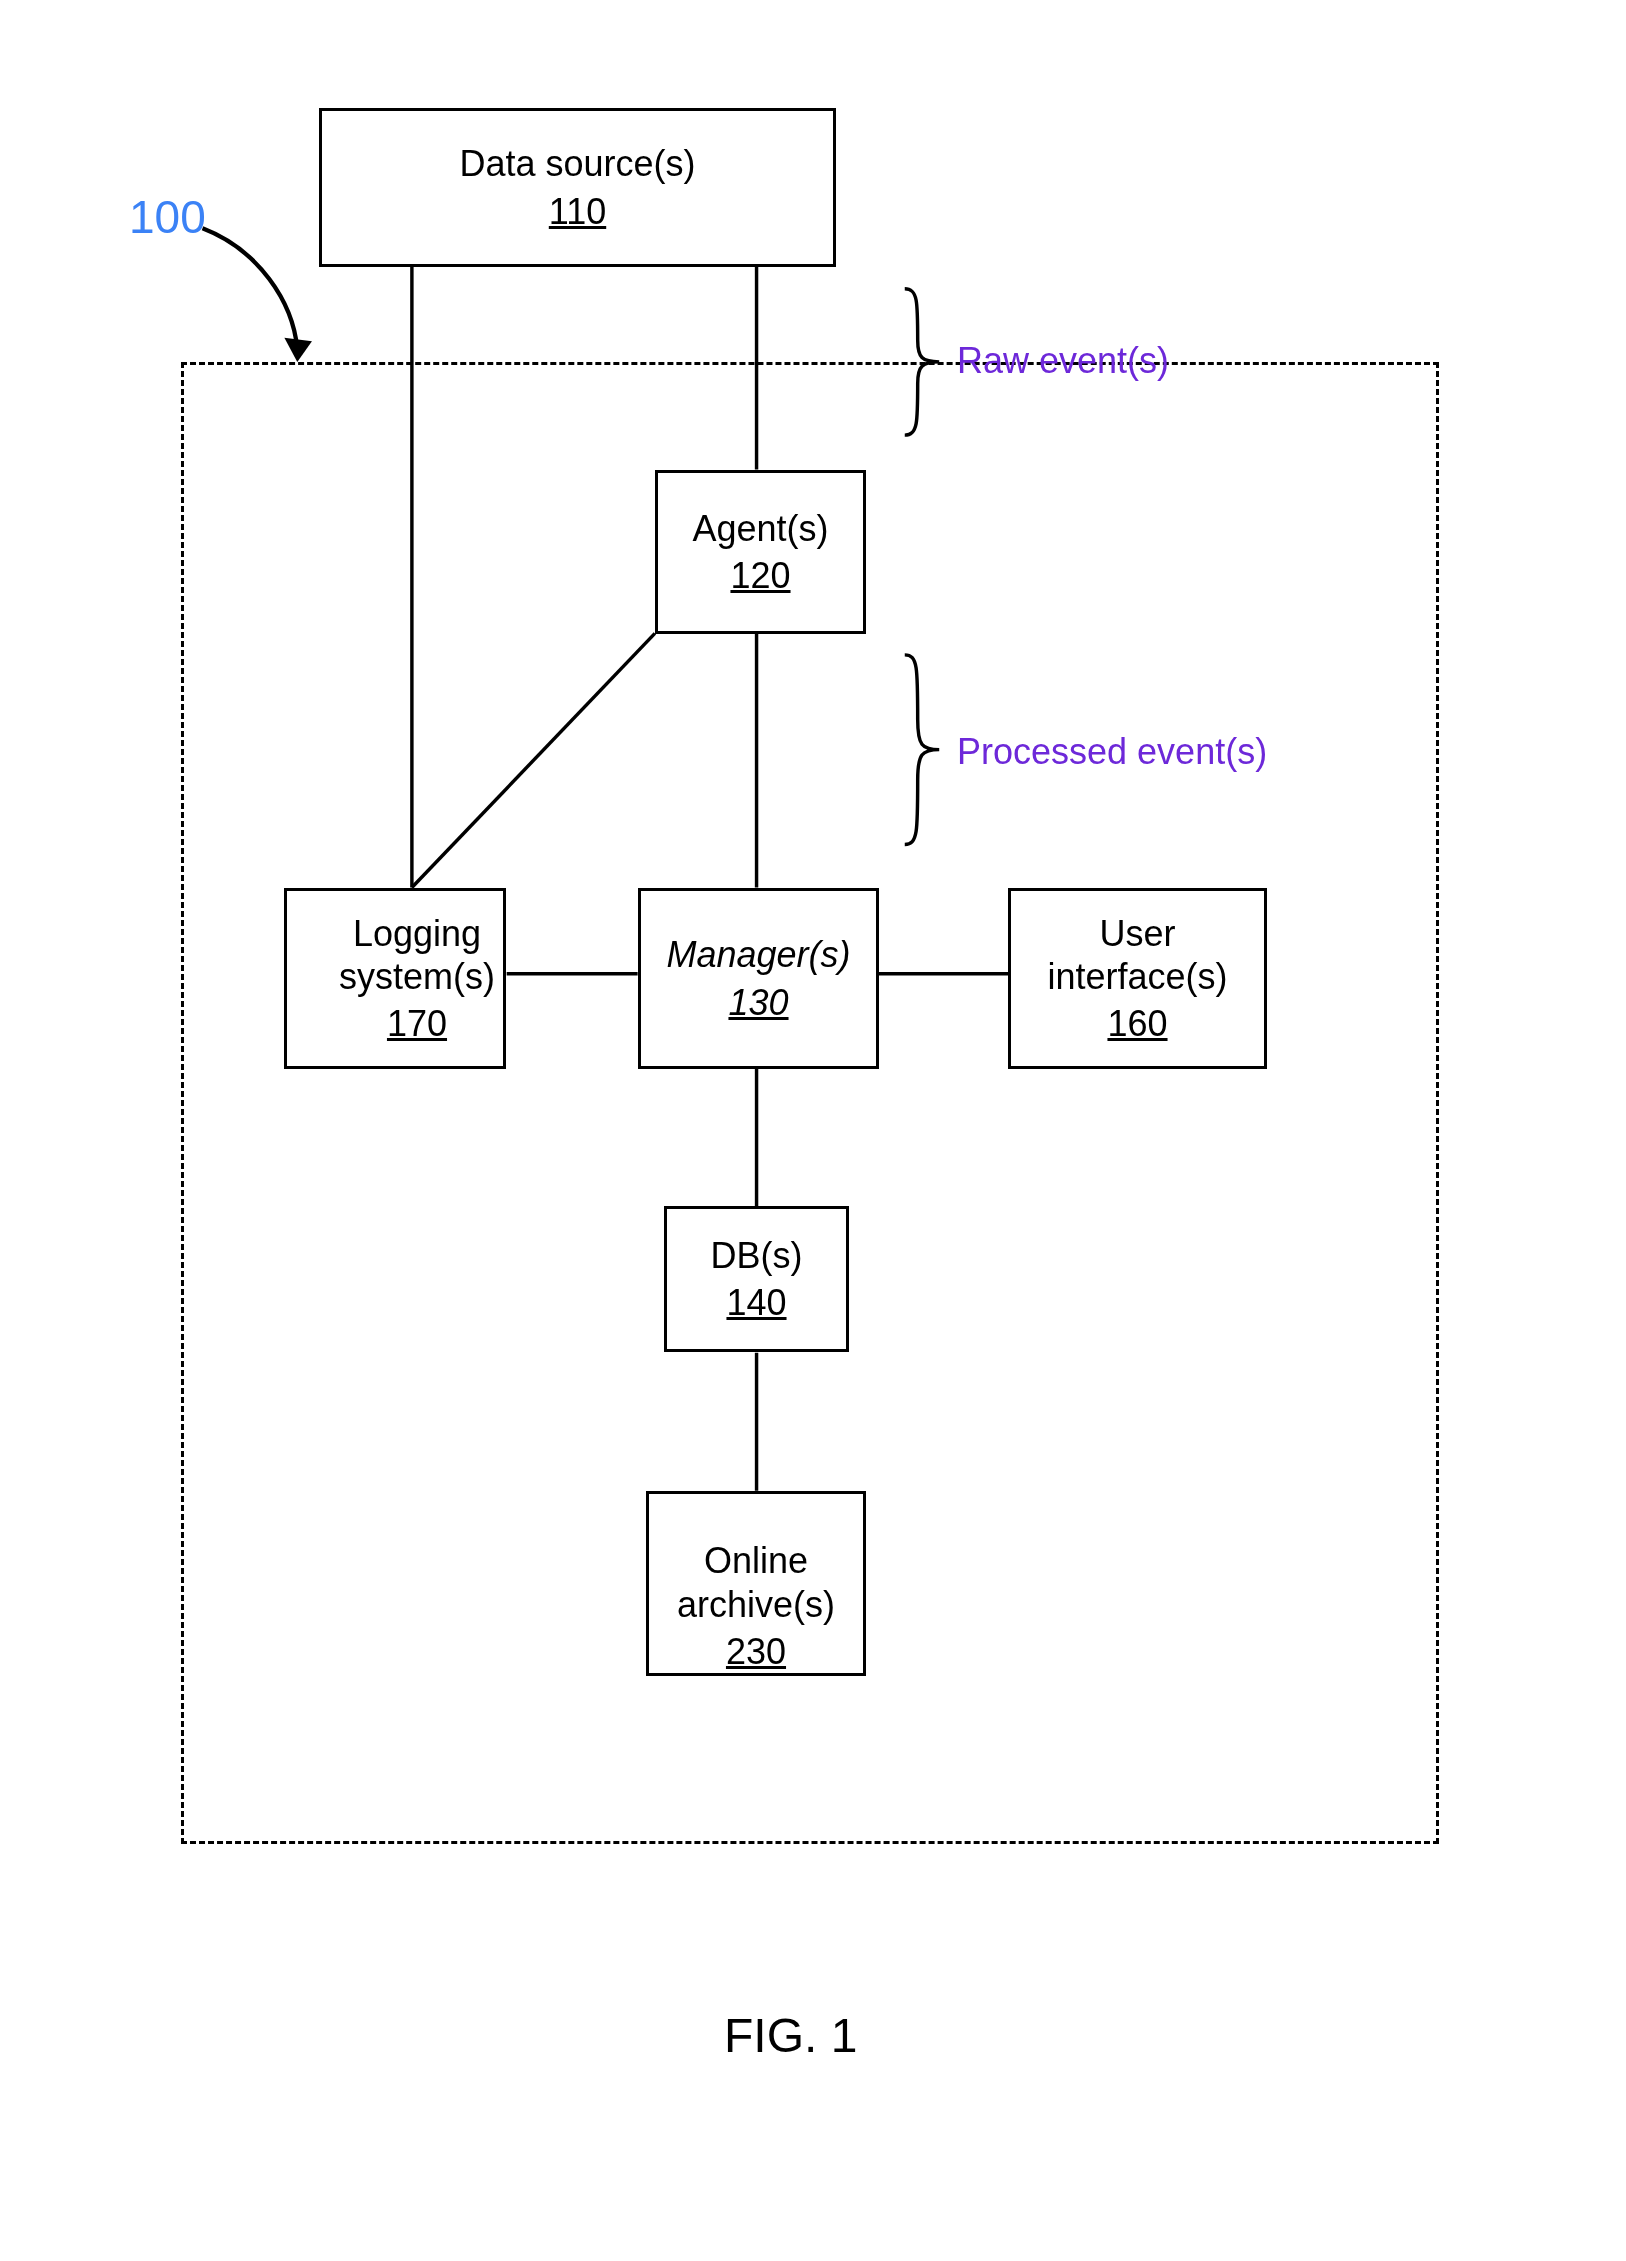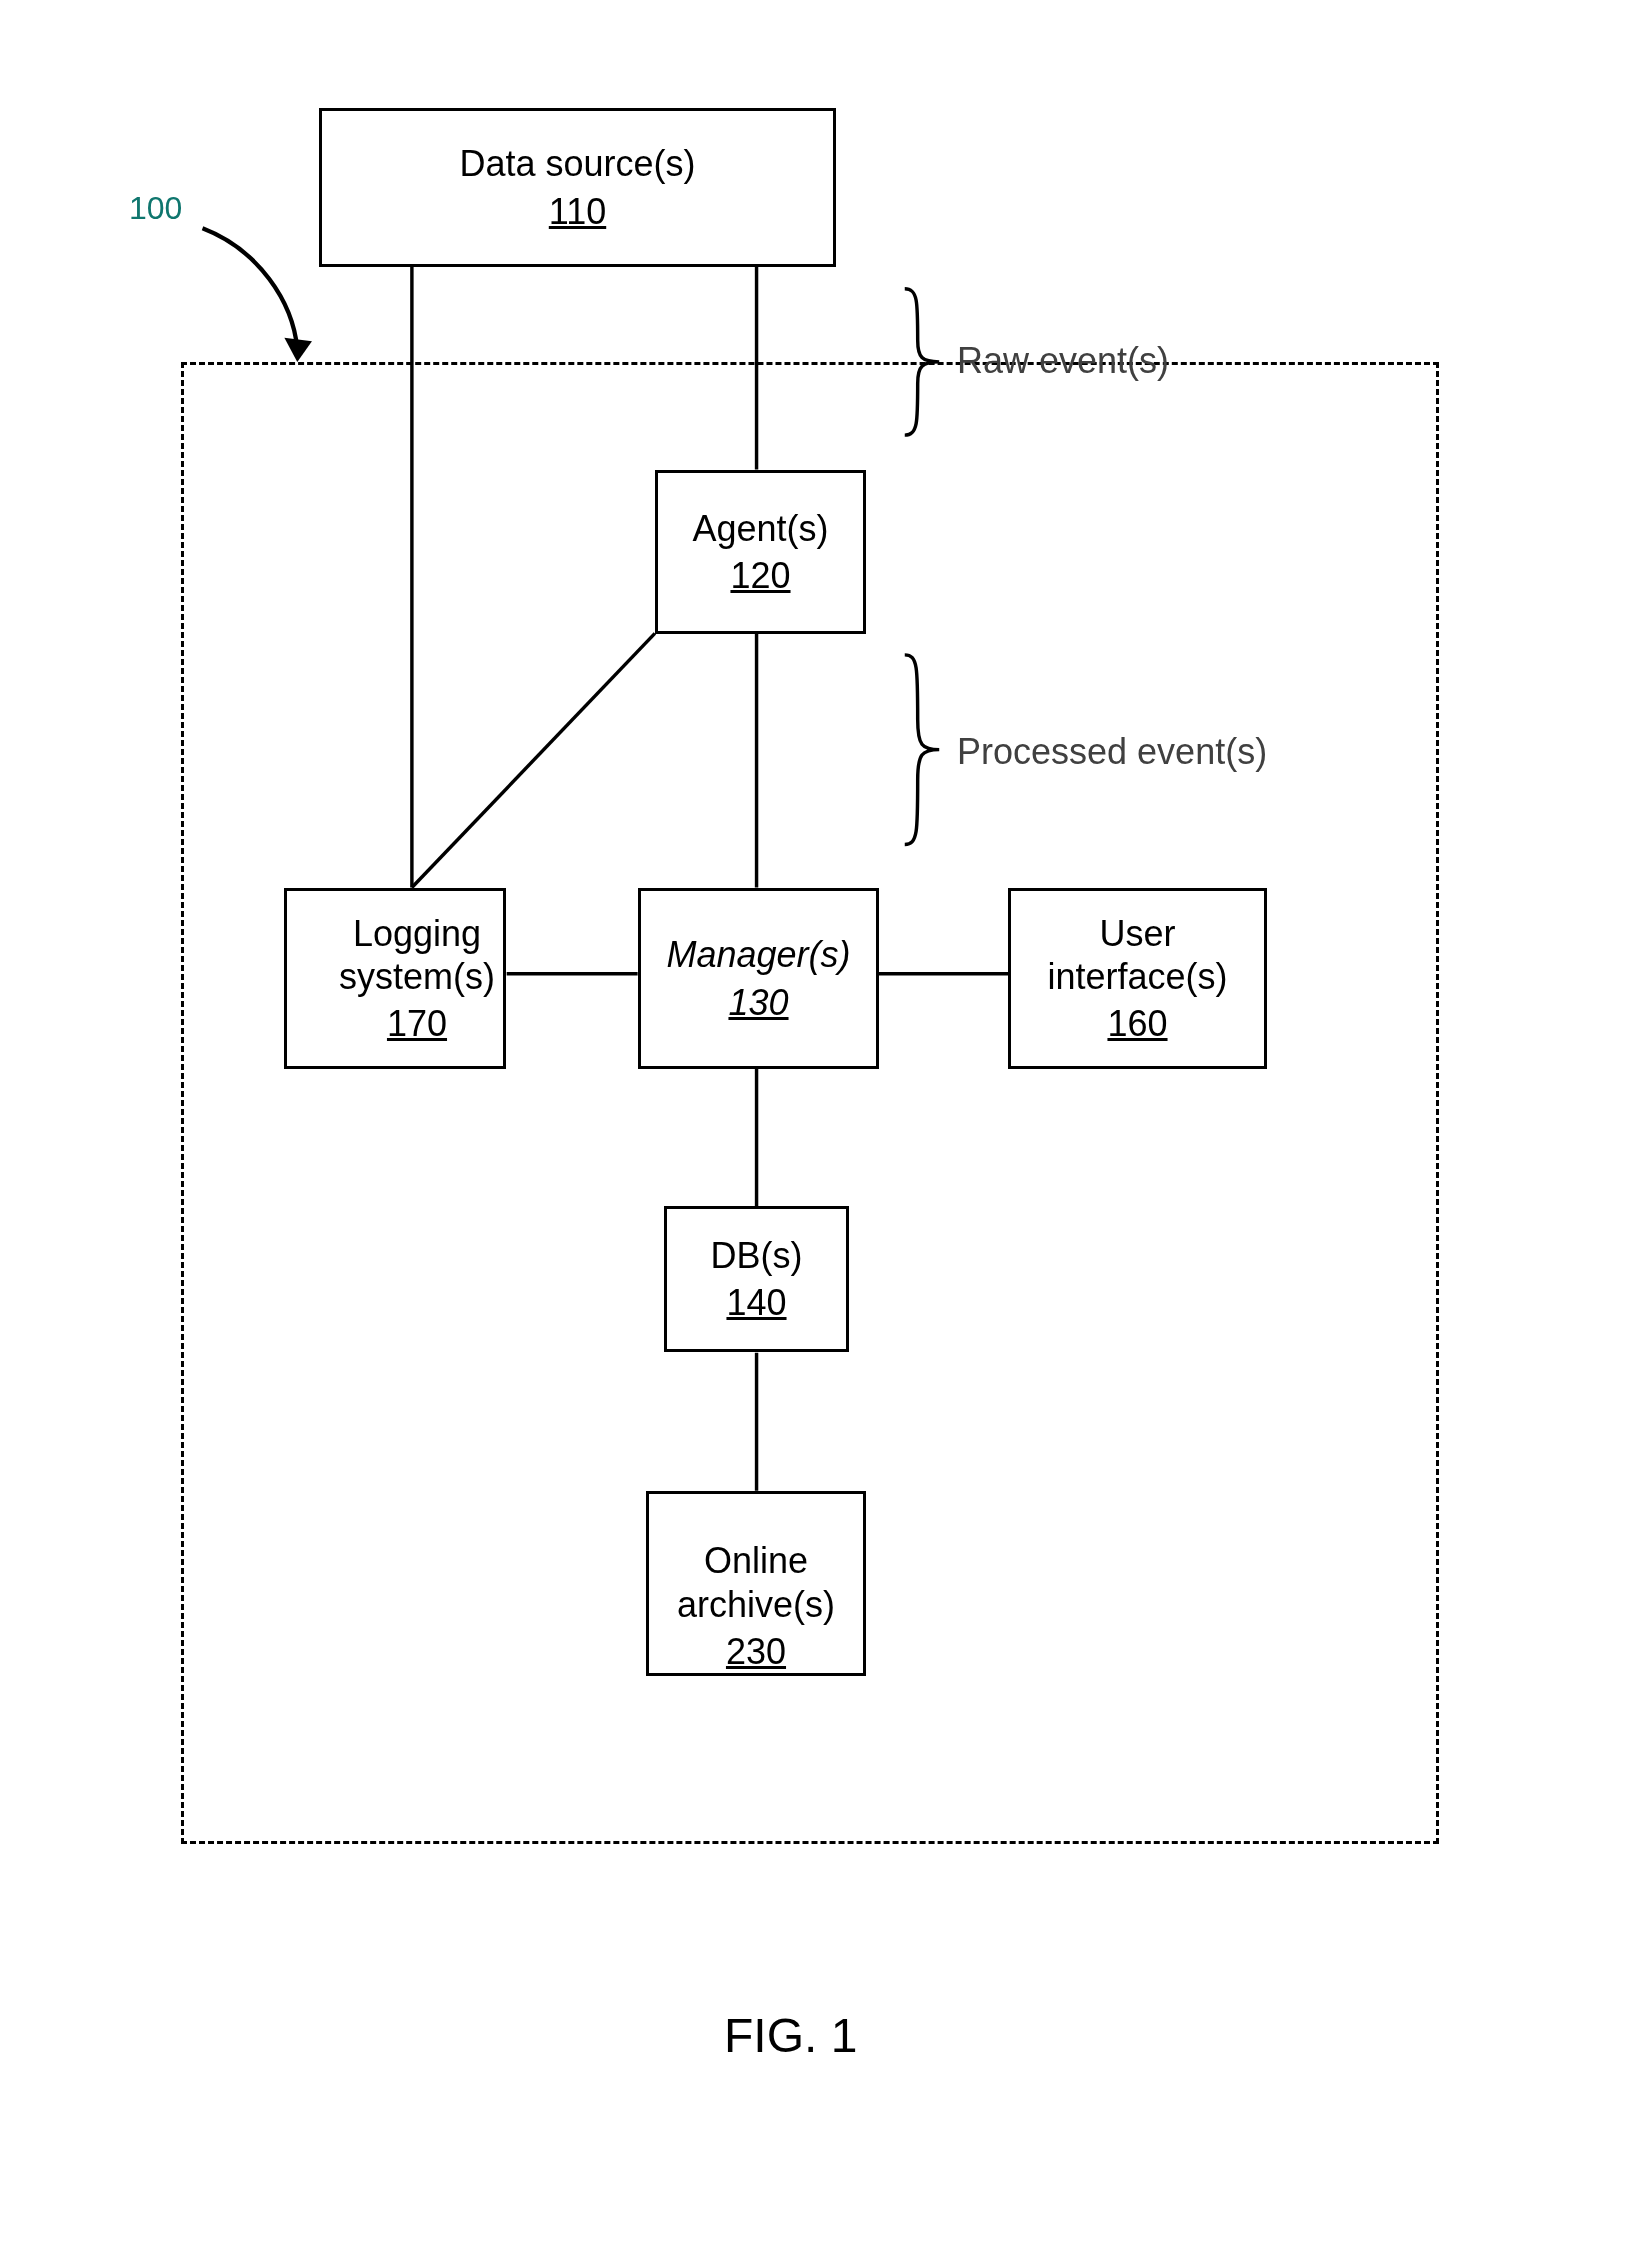--- a/index.html
+++ b/index.html
@@ -36,27 +36,27 @@
     margin-top: 5.2px;
   }
   .dashed-rect {
     position: absolute;
     border: 3.4px dashed #000;
     box-sizing: border-box;
   }
   .annot {
     position: absolute;
     font-size: 36px;
-    color: #404040;
+    color: #6d28d9;
     white-space: nowrap;
   }
   .ref-num {
     position: absolute;
-    font-size: 32px;
-    color: #0f766e;
+    font-size: 46px;
+    color: #3b82f6;
   }
   .fig-caption {
     position: absolute;
     font-size: 48px;
     color: #000;
     font-weight: normal;
   }
   svg.overlay {
     position: absolute;
     left: 0;

